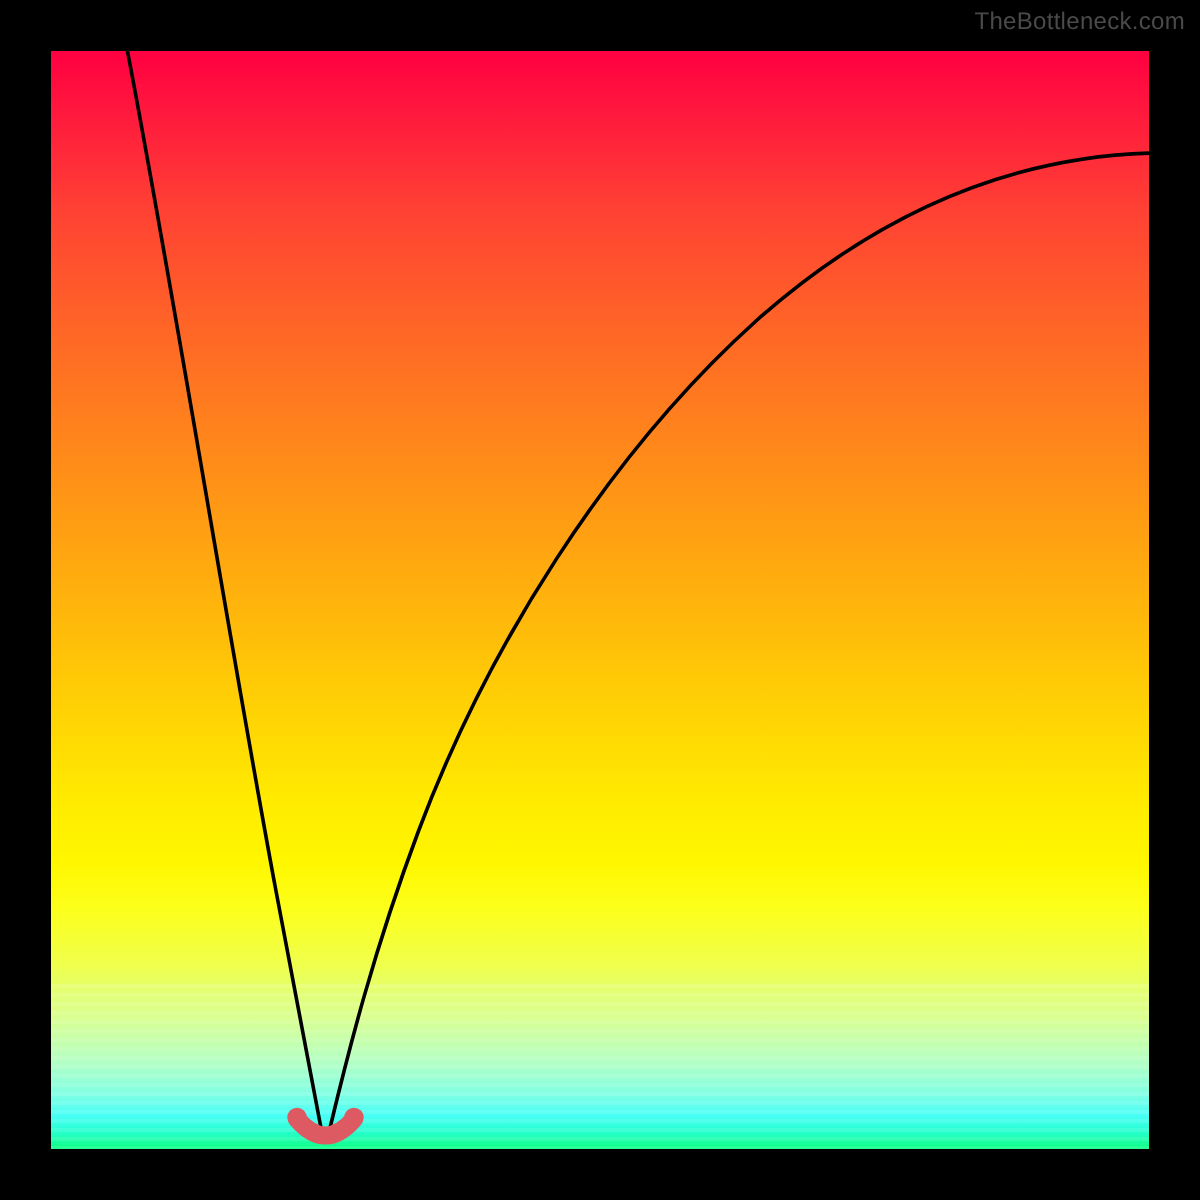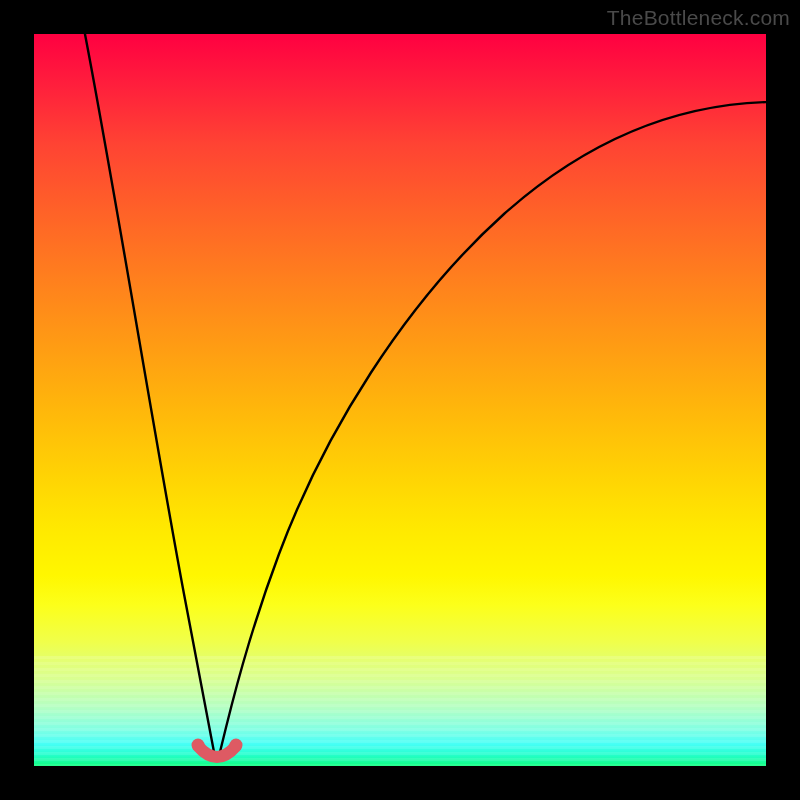--- a/index.html
+++ b/index.html
@@ -70,21 +70,21 @@
   }
   svg.curves {
     position: absolute;
     inset: 0;
   }
   .watermark {
     position: absolute;
     top: 6px;
     right: 10px;
     color: #4a4a4a;
-    font-size: 21px;
+    font-size: 16px;
     font-weight: 500;
     letter-spacing: 0.2px;
     user-select: none;
     text-align: right;
   }
 </style>
 </head>
 <body>
 
 <div class="frame">

